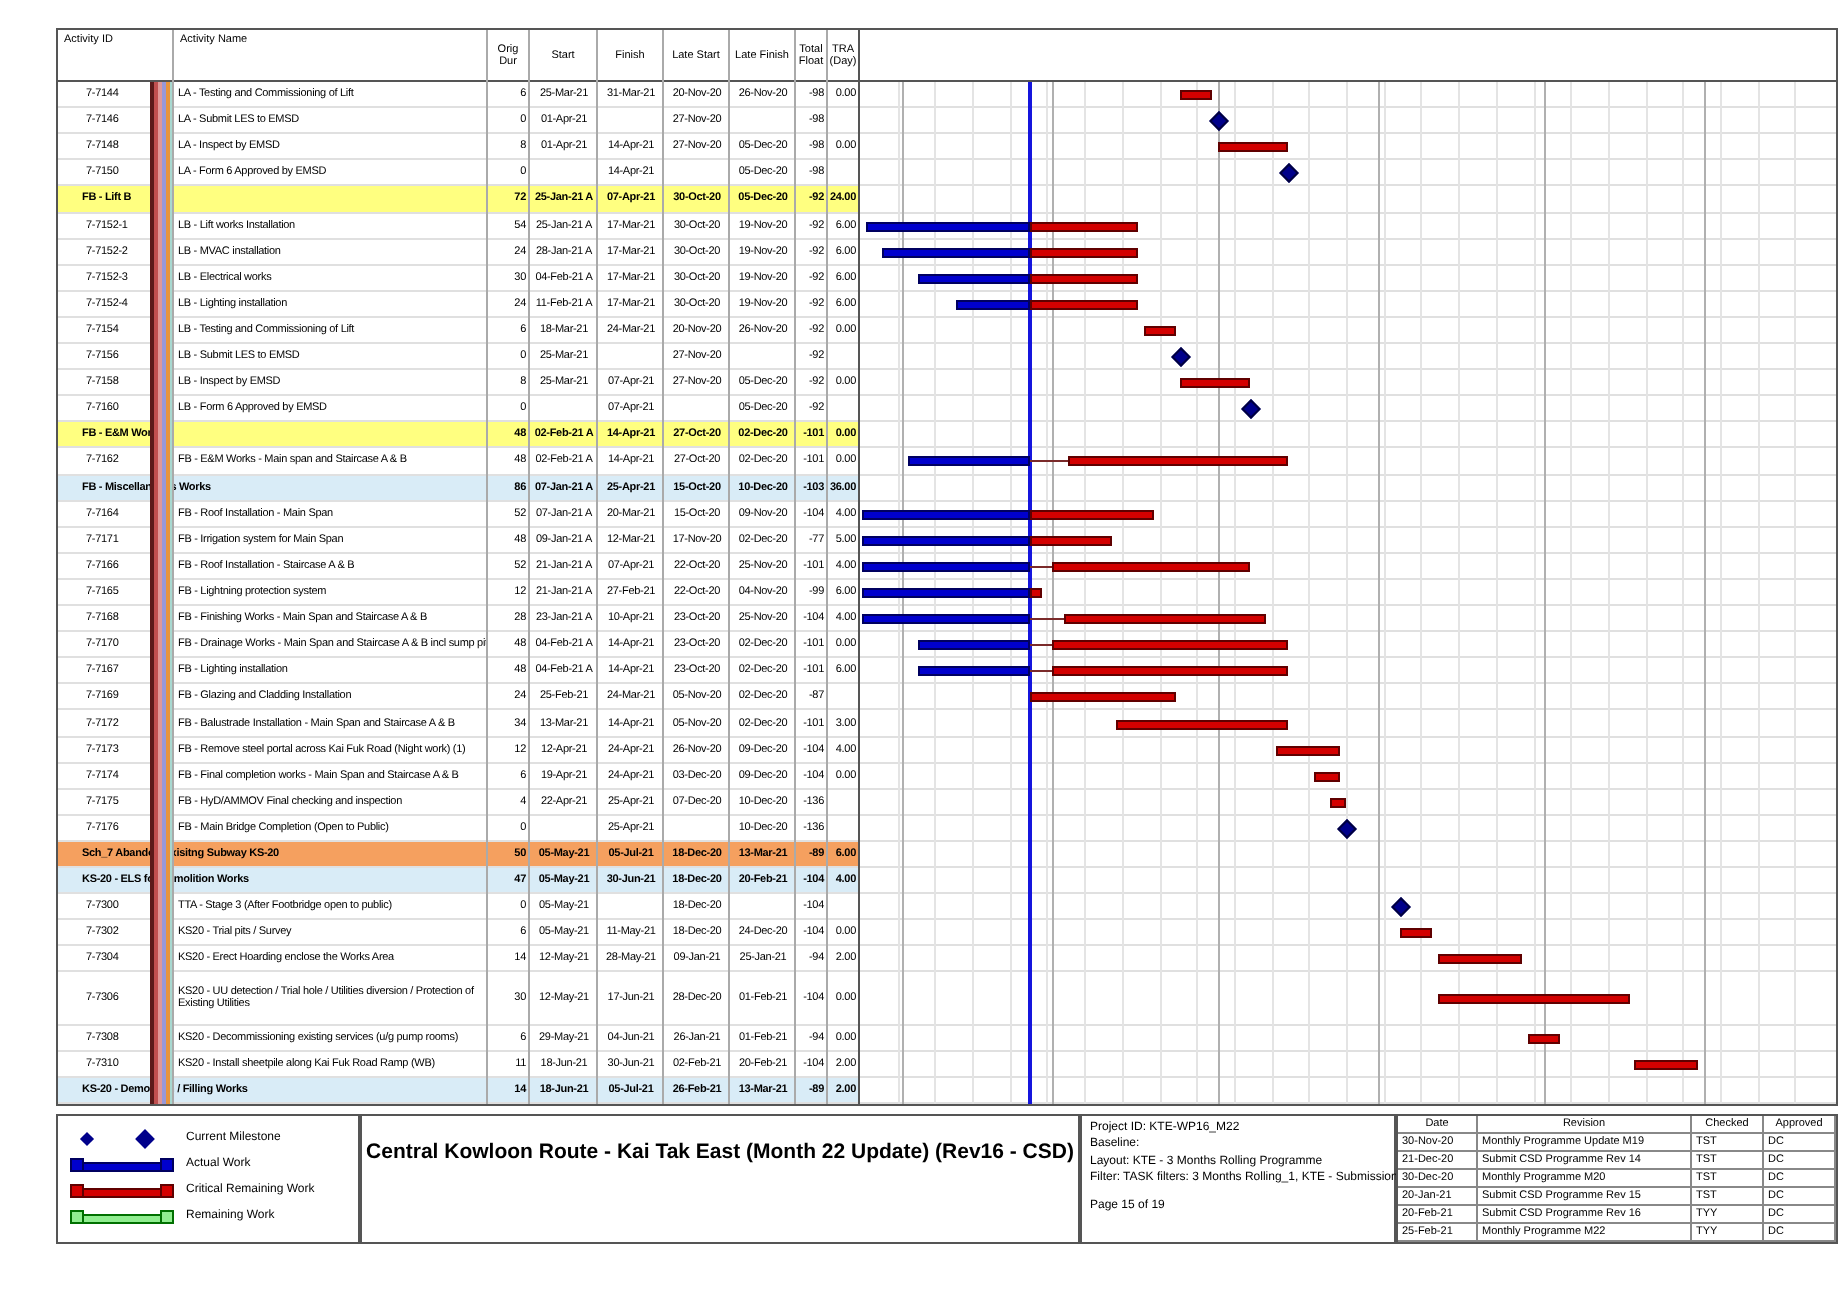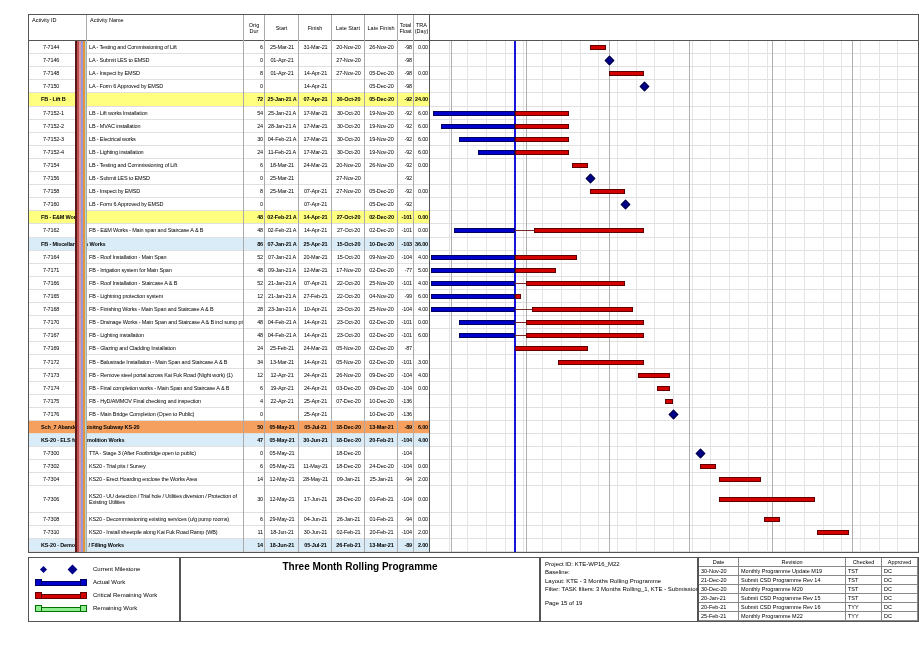--- a/index.html
+++ b/index.html
@@ -660,21 +660,21 @@
         <div class="licon">
           <div class="lsq" style="left: 0px; background: rgb(144, 238, 144); border: 1px solid rgb(0, 112, 0);"></div>
           <div class="lsq" style="right: 0px; background: rgb(144, 238, 144); border: 1px solid rgb(0, 112, 0);"></div>
           <div class="lbar" style="background: rgb(144, 238, 144); border-top: 1px solid rgb(0, 112, 0); border-bottom: 1px solid rgb(0, 112, 0);"></div>
         </div>
         <div class="lbl">Remaining Work</div>
       </div>
     </div>
 
   <div class="footer-box" style="left:180px;top:557px;width:360px;height:65px;">
-    <div class="title-line2">Three Month Rolling Programme</div>
+    <div class="title-line1">Central Kowloon Route - Kai Tak East (Month 22 Update) (Rev16 - CSD)</div>
   </div>
 
   <div class="footer-box" style="left:540px;top:557px;width:158px;height:65px;" id="infobox">
       <div class="info-line">Project ID: KTE-WP16_M22</div>
       <div class="info-line">Baseline:</div>
       <div class="info-line">Layout: KTE - 3 Months Rolling Programme</div>
       <div class="info-line">Filter: TASK filters: 3 Months Rolling_1, KTE - Submission.</div>
       <div class="info-line" style="margin-top: 8px;">Page 15 of 19</div>
     </div>
 

